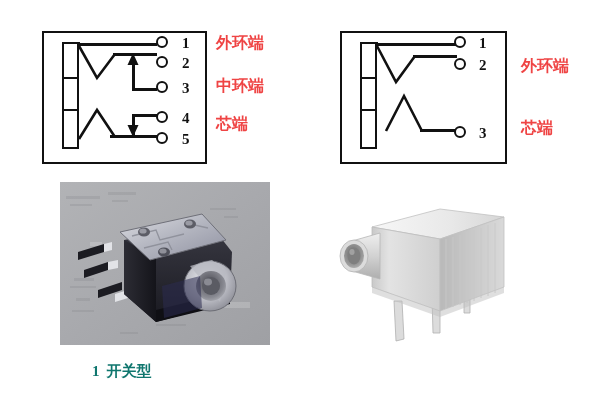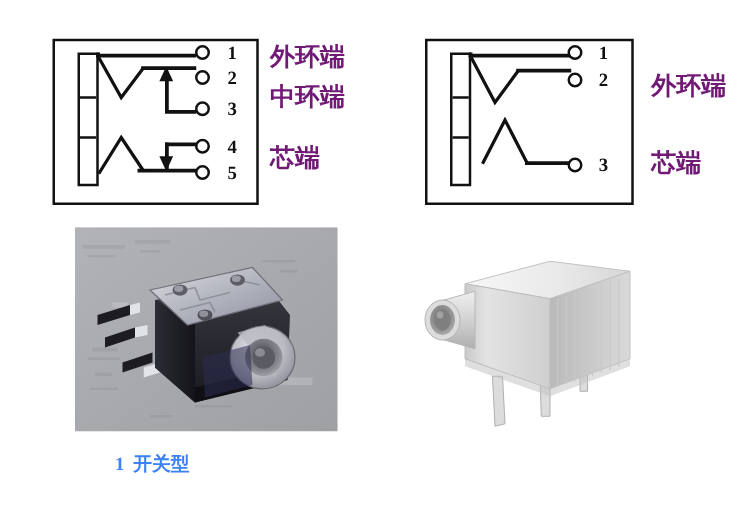--- a/index.html
+++ b/index.html
@@ -23,25 +23,25 @@
 
   
   .pin{position:absolute;width:12px;height:12px;border:2.5px solid #111;border-radius:50%;
        box-sizing:border-box;background:#fff;}
 
   
   .pnum{position:absolute;font-weight:bold;font-size:15px;color:#111;
         font-family:"Liberation Serif","DejaVu Serif",serif;line-height:1;}
 
   
-  .cn{position:absolute;font-weight:bold;font-size:20px;color:#701a75;
+  .cn{position:absolute;font-weight:bold;font-size:16px;color:#ef4444;
       font-family:"DejaVu Sans",sans-serif;line-height:1;white-space:nowrap;}
 
   
-  .cap{position:absolute;font-weight:bold;font-size:15px;color:#3b82f6;
+  .cap{position:absolute;font-weight:bold;font-size:15px;color:#0f766e;
        font-family:"DejaVu Sans",sans-serif;line-height:1;white-space:nowrap;}
   .cap .idx{font-family:"Liberation Serif","DejaVu Serif",serif;margin-right:7px;}
 
   
   .photo{position:absolute;overflow:hidden;}
   #photo-left{left:60px;top:182px;width:210px;height:163px;background:#a9a9ac;}
   #photo-right{left:336px;top:183px;width:200px;height:162px;background:#ffffff;}
   .photo svg{display:block;}
 </style>
 </head>
@@ -87,21 +87,21 @@
   <div class="pin" style="left:156px;top:111px;"></div>
   <div class="pin" style="left:156px;top:132px;"></div>
 
   <div class="pnum" style="left:182px;top:36px;">1</div>
   <div class="pnum" style="left:182px;top:56px;">2</div>
   <div class="pnum" style="left:182px;top:81px;">3</div>
   <div class="pnum" style="left:182px;top:111px;">4</div>
   <div class="pnum" style="left:182px;top:132px;">5</div>
 
   <div class="cn" style="left:216px;top:35px;">外环端</div>
-  <div class="cn" style="left:216px;top:67px;">中环端</div>
+  <div class="cn" style="left:216px;top:78px;">中环端</div>
   <div class="cn" style="left:216px;top:116px;">芯端</div>
 
   <div class="sch" id="sch-right">
 
     <div class="plugbody" style="left:18px;top:9px;width:17px;height:107px;">
       <div class="plugseg" style="top:0px;height:35px;"></div>
       <div class="plugseg" style="top:35px;height:32px;"></div>
     </div>
 
     <div class="w wv" style="left:33px;top:9px;height:4px;"></div>

